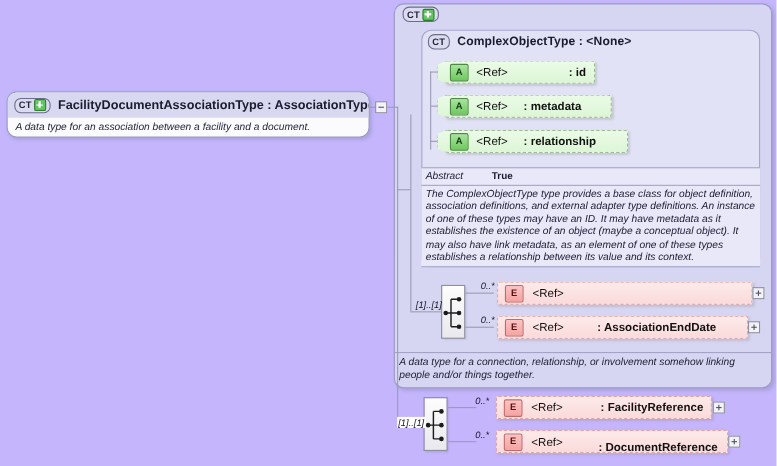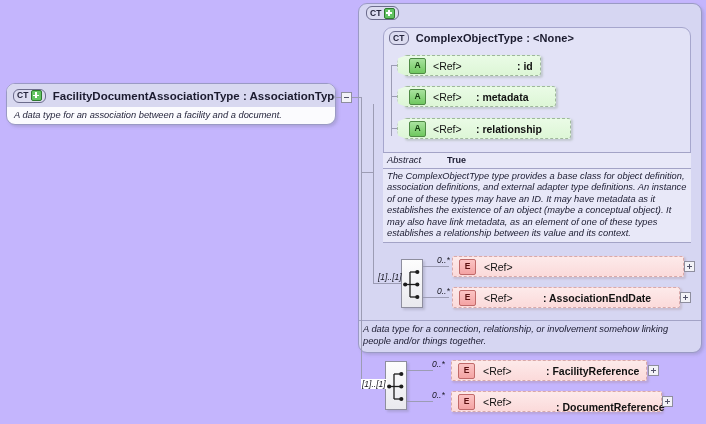--- a/index.html
+++ b/index.html
@@ -247,17 +247,17 @@
   <div class="elem" style="left:451px;top:360px;width:196px;">
     <span class="badge-e">E</span>
     <span class="ref">&lt;Ref&gt;</span>
     <span class="nm" style="left:94px;">: FacilityReference</span>
   </div>
   <div class="toggle plus" style="left:648px;top:365px;"></div>
 
   <div class="elem" style="left:451px;top:391px;width:211px;">
     <span class="badge-e">E</span>
     <span class="ref">&lt;Ref&gt;</span>
-    <span class="nm" style="left:104px;margin-top:11px;">: DocumentReference</span>
+    <span class="nm" style="left:92px;margin-top:11px;">: DocumentReference</span>
   </div>
   <div class="toggle plus" style="left:662px;top:396px;"></div>
 
 </div>
 
 </body></html>

